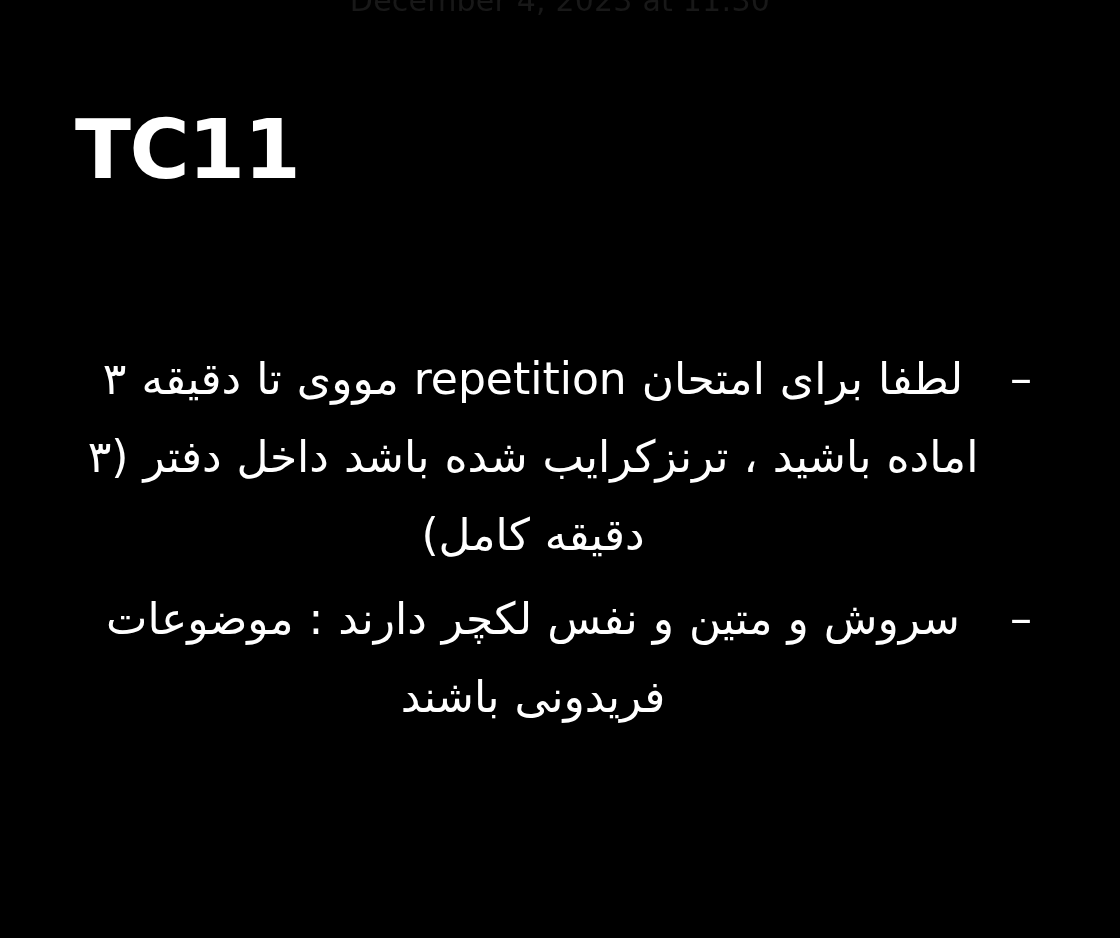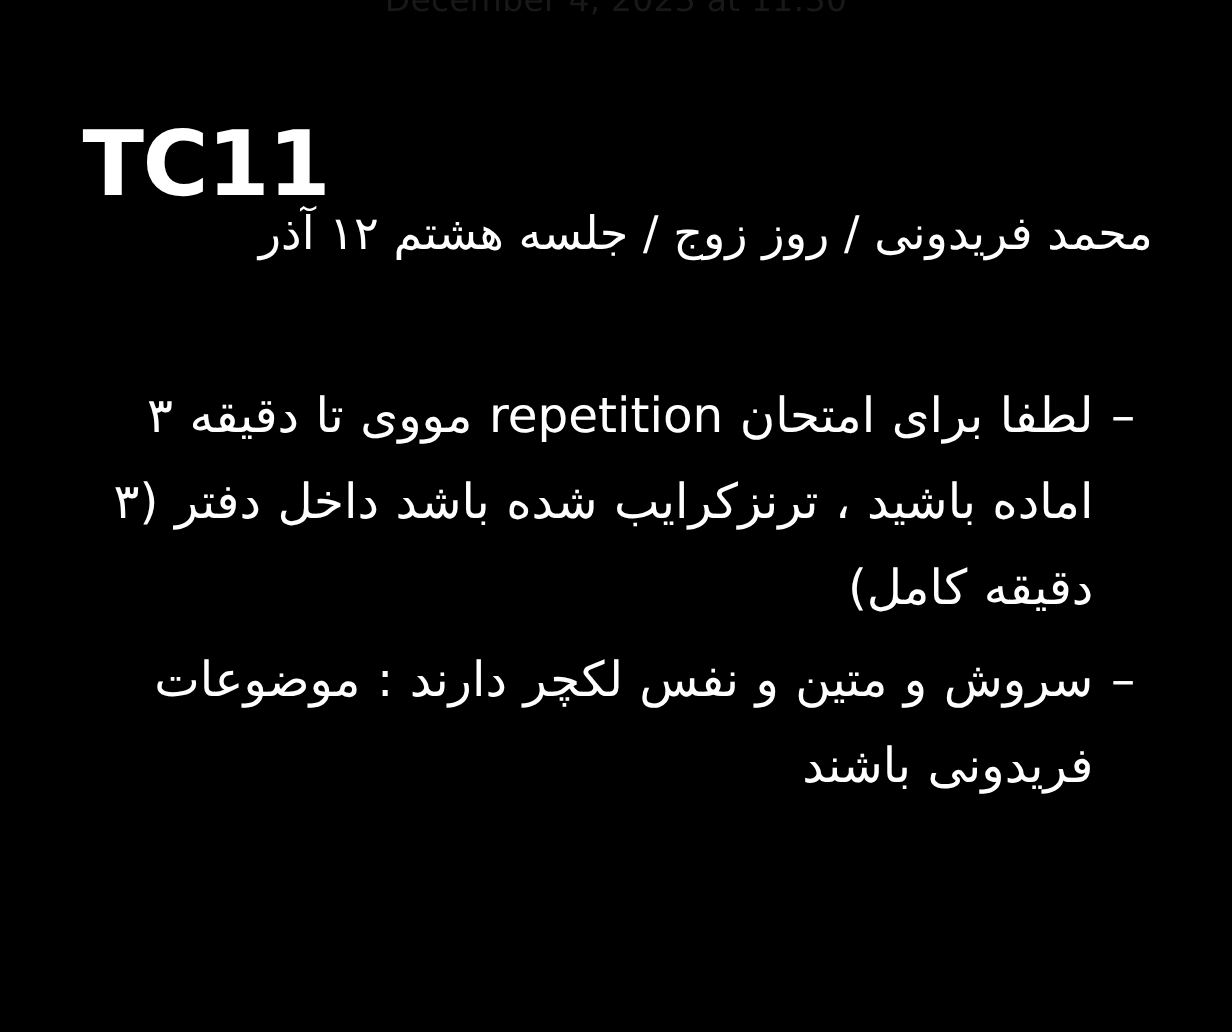--- a/index.html
+++ b/index.html
@@ -93,38 +93,37 @@
     font-size: 44px;
     line-height: 78px;
     font-weight: 400;
     color: #ffffff;
     user-select: none;
   }
 
   .bullet-body {
     flex: 1 1 auto;
     direction: rtl;
-    text-align: right;
+    text-align: center;
     font-size: 44px;
     line-height: 78px;
     font-weight: 400;
     color: #ffffff;
     word-spacing: 1px;
   }
 </style>
 </head>
 <body>
 
 <div class="note-canvas">
 
   <div class="doc-date">December 4, 2023 at 11:30</div>
 
   <h1 class="doc-title">TC11</h1>
 
-  <div class="doc-subtitle">محمد فریدونی / روز زوج / جلسه هشتم ۱۲ آذر</div>
 
   <div class="bullet-list">
 
     <div class="bullet-item">
       <span class="bullet-marker">–</span>
       <span class="bullet-body">لطفا برای امتحان repetition مووی تا دقیقه ۳ اماده باشید ، ترنزکرایب شده باشد داخل دفتر (۳ دقیقه کامل)</span>
     </div>
 
     <div class="bullet-item">
       <span class="bullet-marker">–</span>

